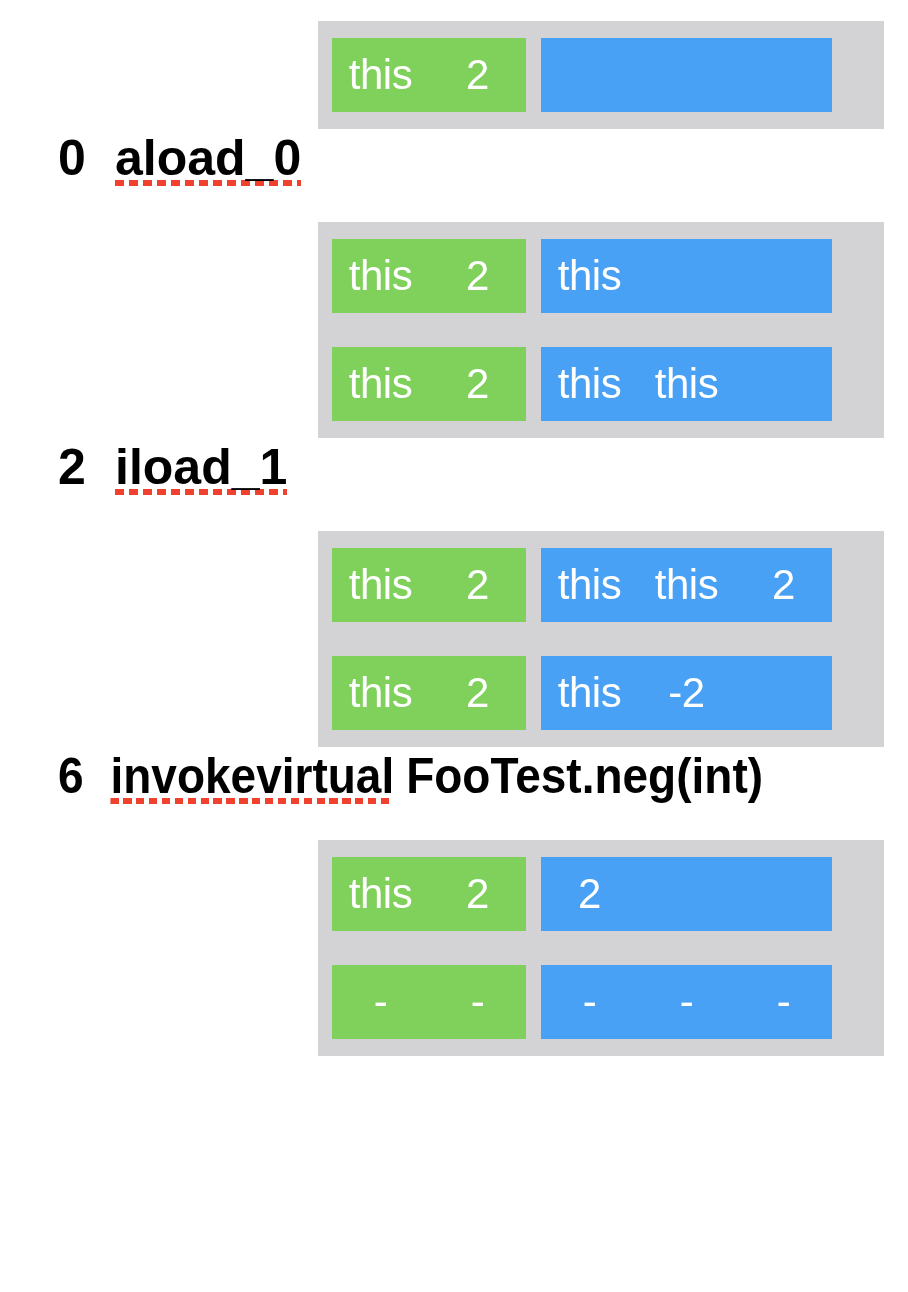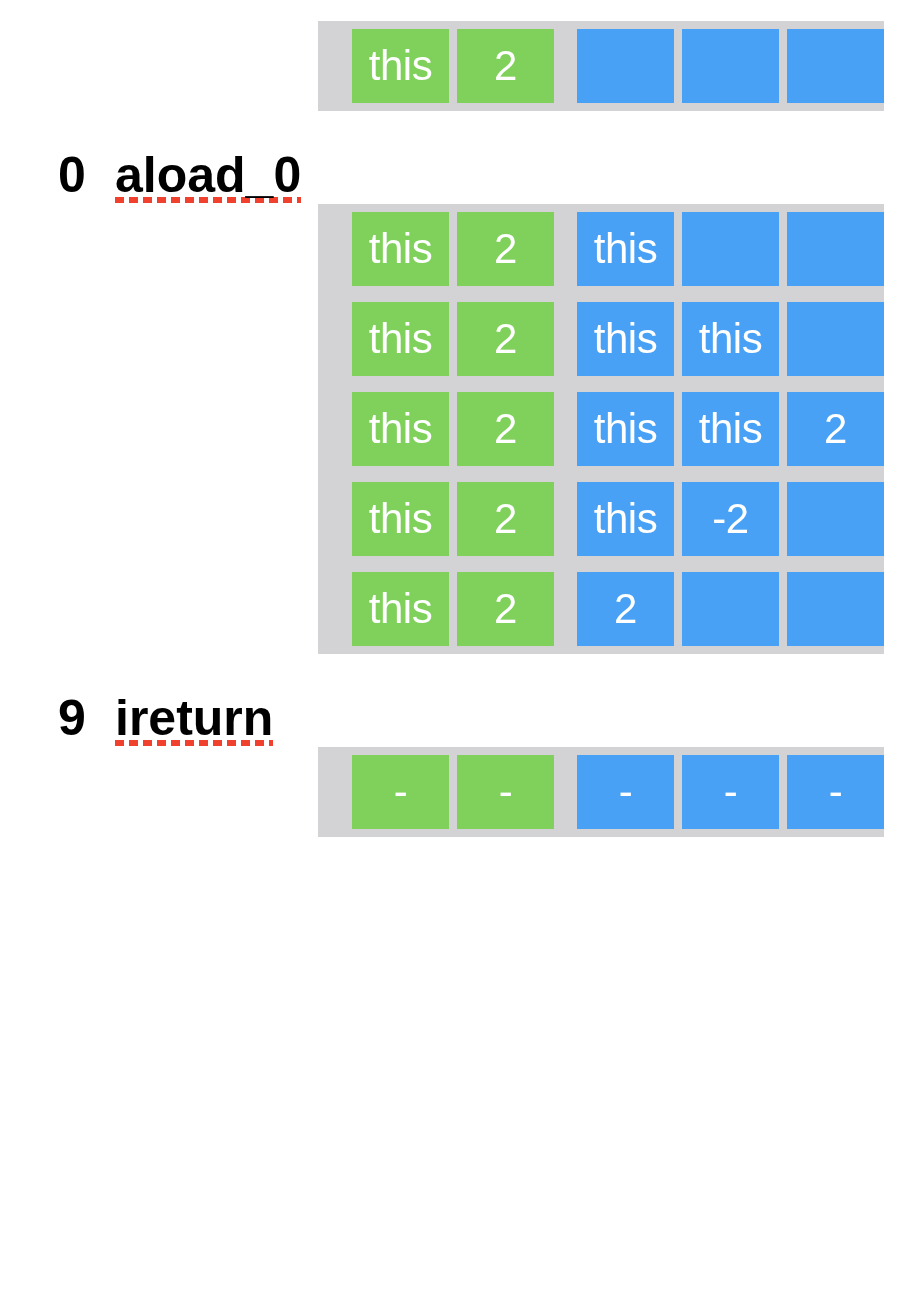--- a/index.html
+++ b/index.html
@@ -10,27 +10,25 @@
     font-family: "Liberation Sans", sans-serif;
     overflow: hidden;
   }
   .page { padding-top: 21px; }
 
   
   .bar {
     box-sizing: border-box;
     margin-left: 318px;
     width: 566px;
-    height: 90px;
+    height: 108px;
     background: var(--gray, #d3d3d5);
     display: flex;
     align-items: center;
-    gap: 8px;
     padding-left: 14px;
-    justify-content: flex-end;
   }
   .cell {
     flex: none;
     width: 97px;
     height: 74px;
     display: flex;
     align-items: center;
     justify-content: center;
     color: var(--cell_text, #ffffff);
     font-size: 42px;
@@ -38,21 +36,21 @@
     letter-spacing: -0.5px;
   }
   .cell.green { background: var(--green, #80d15c); }
   .cell.blue  { background: var(--blue,  #48a1f5); }
   .cell.first-stack { margin-left: 15px; }
 
   
   .instr {
     height: 93px;
     display: flex;
-    align-items: flex-end;
+    align-items: flex-start;
     padding-left: 58px;
   }
   .instr-text {
     font-size: 50px;
     font-weight: 700;
     color: var(--text, #000000);
     white-space: nowrap;
   }
   .instr-text.condensed {
     transform: scaleX(0.92);
@@ -101,52 +99,57 @@
 
 
   <div class="bar">
     <div class="cell green">this</div>
     <div class="cell green">2</div>
     <div class="cell blue first-stack">this</div>
     <div class="cell blue">this</div>
     <div class="cell blue"></div>
   </div>
 
+  <div class="instr">
+    <div class="instr-text">
+      <span class="offset">2</span><span class="mnemonic">iload_1</span><span class="operand"></span>
+    </div>
+  </div>
 
   <div class="bar">
     <div class="cell green">this</div>
     <div class="cell green">2</div>
     <div class="cell blue first-stack">this</div>
     <div class="cell blue">this</div>
     <div class="cell blue">2</div>
   </div>
 
 
   <div class="bar">
     <div class="cell green">this</div>
     <div class="cell green">2</div>
     <div class="cell blue first-stack">this</div>
     <div class="cell blue">-2</div>
     <div class="cell blue"></div>
   </div>
 
+  <div class="instr">
+    <div class="instr-text condensed">
+      <span class="offset">6</span><span class="mnemonic">invokevirtual</span><span class="operand">FooTest.neg(int)</span>
+    </div>
+  </div>
 
   <div class="bar">
     <div class="cell green">this</div>
     <div class="cell green">2</div>
     <div class="cell blue first-stack">2</div>
     <div class="cell blue"></div>
     <div class="cell blue"></div>
   </div>
 
-  <div class="instr">
-    <div class="instr-text">
-      <span class="offset">9</span><span class="mnemonic">ireturn</span><span class="operand"></span>
-    </div>
-  </div>
 
   <div class="bar">
     <div class="cell green">-</div>
     <div class="cell green">-</div>
     <div class="cell blue first-stack">-</div>
     <div class="cell blue">-</div>
     <div class="cell blue">-</div>
   </div>
 
 </div>

